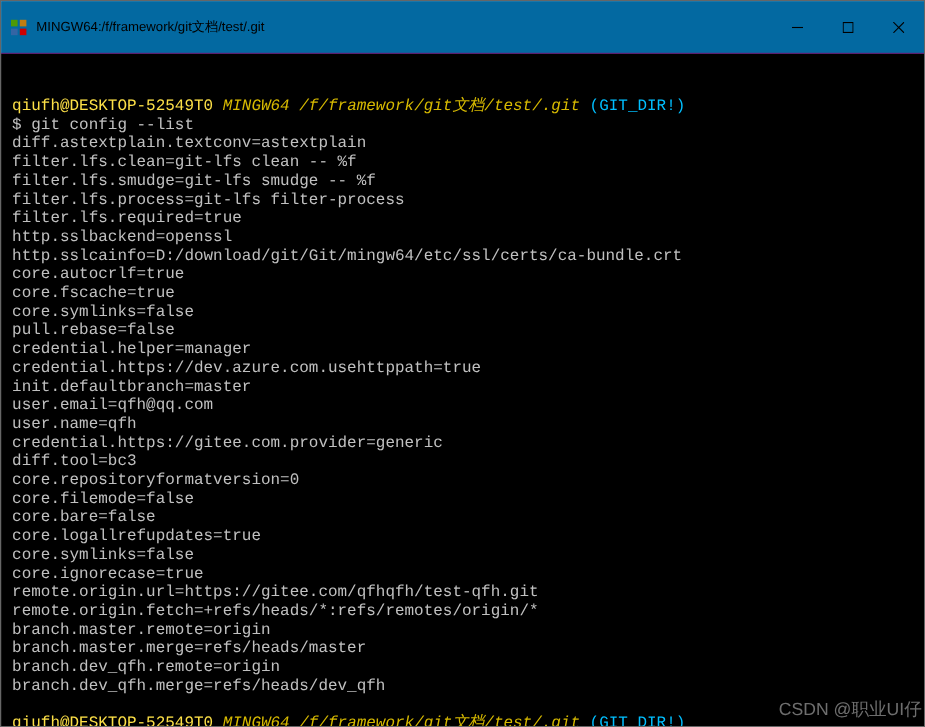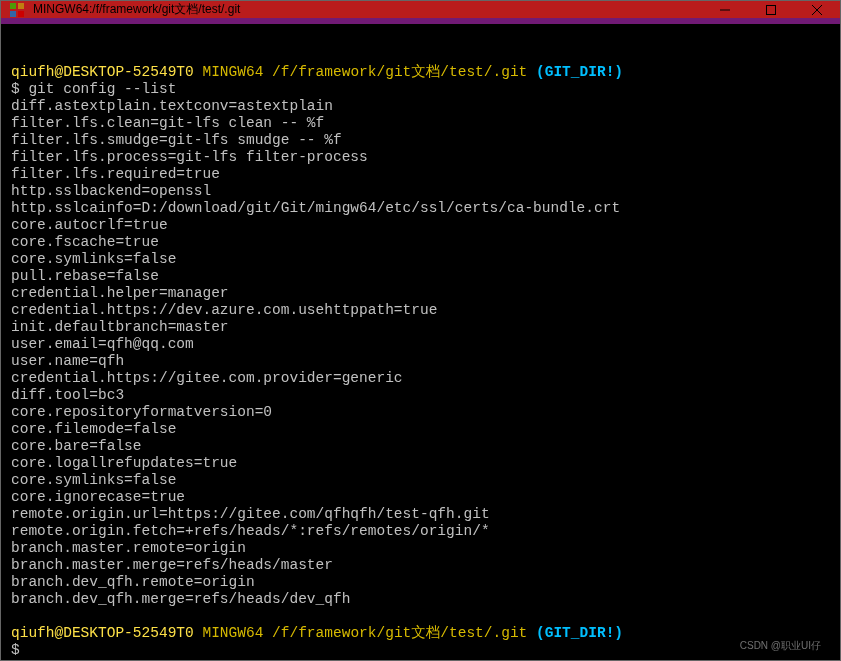--- a/index.html
+++ b/index.html
@@ -12,25 +12,25 @@
     }
     .window {
       width: 841px;
       height: 661px;
       background: #fff;
       border: 1px solid #666;
       display: flex;
       flex-direction: column;
     }
     .titlebar {
-      height: 23px;
-      background: #b91c1c;
+      height: 48px;
+      background: #0369a1;
       display: flex;
       align-items: center;
-      border-bottom: 6px solid #701a75;
+      border-bottom: 1px solid #701a75;
     }
     .app-icon {
       width: 16px;
       height: 16px;
       margin: 0 8px;
       display: flex;
       align-items: center;
       justify-content: center;
     }
     .title-text {
@@ -60,29 +60,29 @@
       font-family: 'Consolas', 'Courier New', monospace;
       font-size: 14.5px;
       line-height: 17px;
       color: #c0c0c0;
       padding: 6px 10px;
       overflow: hidden;
       white-space: pre;
       position: relative;
     }
     .prompt-user { color: #fde047; }
-    .prompt-path { color: #d7ba00; }
-    .prompt-paren { color: #00bfff; font-weight: bold; }
+    .prompt-path { color: #d7ba00; font-style: italic; }
+    .prompt-paren { color: #00bfff; }
     .line { display: block; }
     .watermark {
       position: absolute;
-      right: 19px;
+      right: 2px;
       bottom: 6px;
       color: rgba(200,200,200,0.55);
-      font-size: 10px;
+      font-size: 16px;
       font-family: 'Segoe UI', sans-serif;
       pointer-events: none;
     }
   </style>
 </head>
 <body>
 
 <div class="window">
   <div class="titlebar">
     <div class="app-icon">

